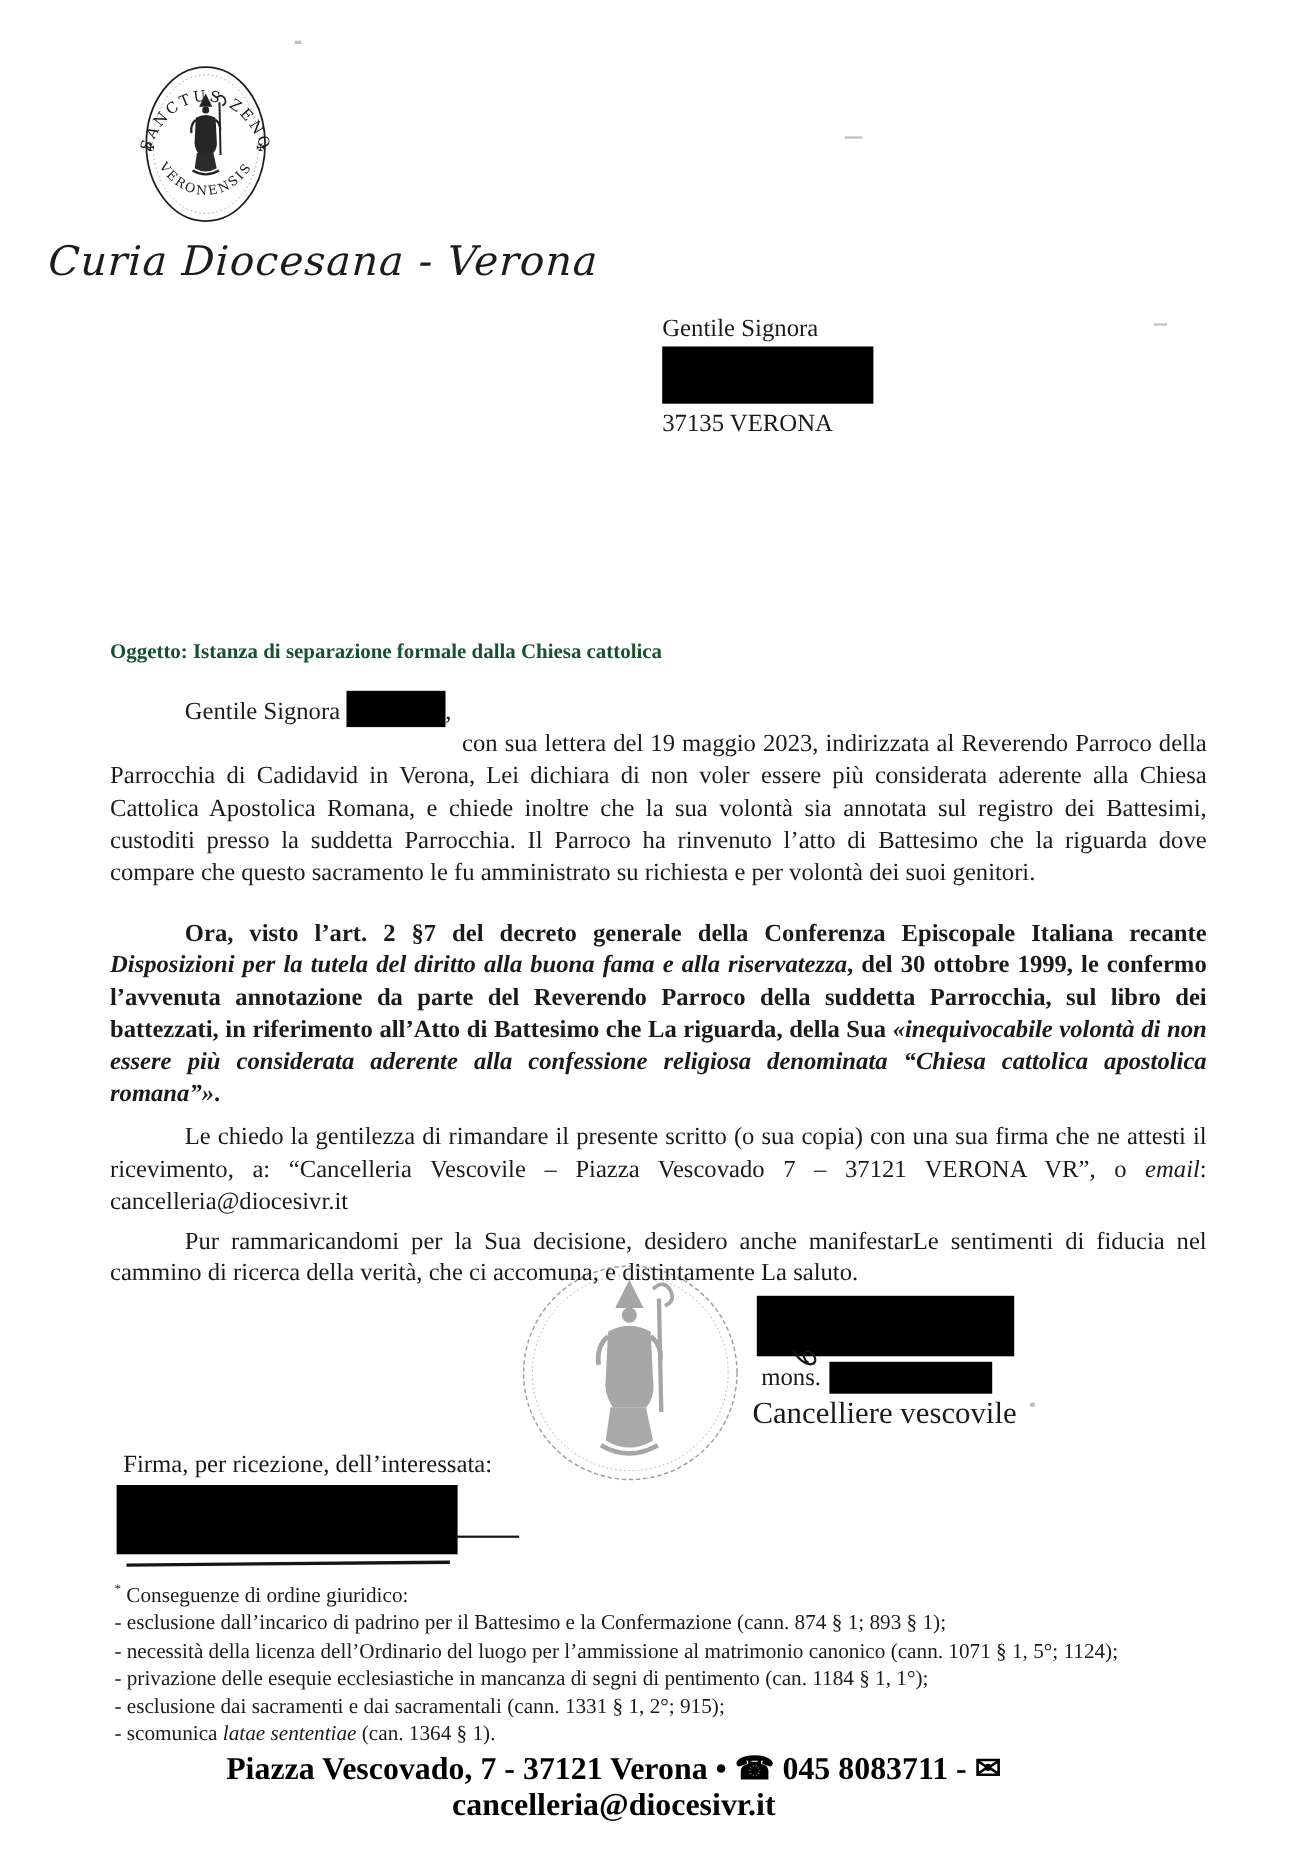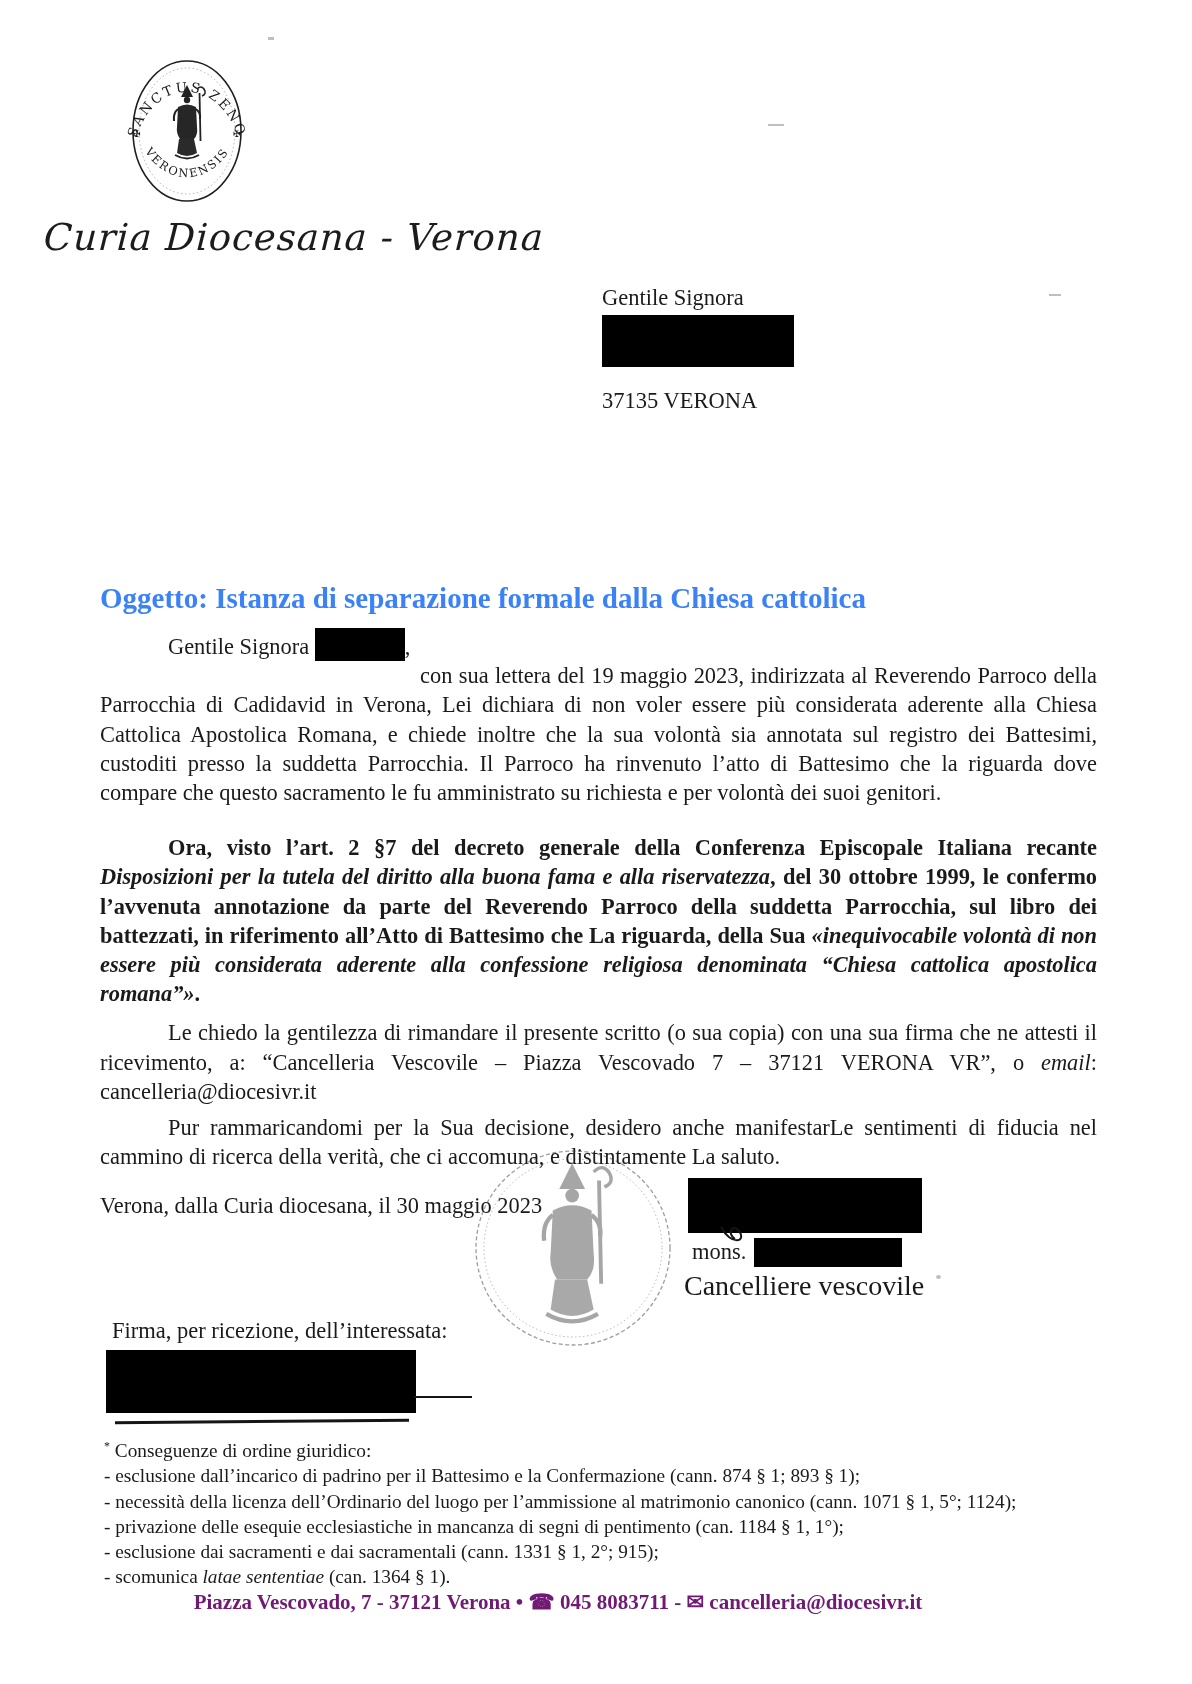--- a/index.html
+++ b/index.html
@@ -7,24 +7,24 @@
         font-family:"Liberation Serif",serif;color:#1a1a1a;}
   
   .seal{position:absolute;left:112px;top:45px;width:150px;height:172px;}
   .org-script{position:absolute;left:44px;top:216px;font-family:"DejaVu Serif",serif;
               font-style:italic;font-size:37px;letter-spacing:1px;color:#1c1c1c;
               transform:skewX(-3deg);white-space:nowrap;}
   
   .recipient{position:absolute;left:602px;top:284px;font-size:22.5px;line-height:28px;}
   .redact{background:#000;}
   .addr-bar{width:192px;height:52px;margin-top:3px;}
-  .city{margin-top:20px;}
+  .city{margin-top:4px;}
   
   .subject{position:absolute;left:100px;top:582px;width:997px;font-weight:700;
-           font-size:29px;color:#3b82f6;}
+           font-size:19px;color:#14532d;}
   
   .body-text{position:absolute;left:100px;top:628px;width:997px;font-size:22.4px;
              line-height:29.2px;text-align:justify;}
   .para{margin:0;text-align:justify;}
   .indent{text-indent:68px;}
   .p1{margin-bottom:26px;}
   .p2{margin-bottom:10px;font-weight:bold;}
   .p3{margin-bottom:0;}
   .p4{margin-bottom:7px;}
   .p5{margin-bottom:20px;}
@@ -46,21 +46,21 @@
   .reception-bar{position:absolute;left:106px;top:1350px;width:310px;height:63px;}
   .line-short{position:absolute;left:414px;top:1396px;width:58px;height:2px;background:#151515;}
   .line-under{position:absolute;left:115px;top:1420px;width:294px;height:2.5px;background:#151515;
               transform:rotate(-0.5deg);}
   
   .footnotes{position:absolute;left:104px;top:1438px;width:1004px;font-size:19.3px;
              line-height:25.3px;}
   .fn-line{white-space:nowrap;}
   
   .footer{position:absolute;left:58px;top:1590px;width:1000px;text-align:center;
-          font-weight:700;font-size:21px;color:#701a75;}
+          font-weight:700;font-size:29px;color:#000000;}
   
   .artifact{position:absolute;background:#8a8a8a;opacity:.55;}
   .a1{left:268px;top:37px;width:6px;height:3px;}
   .a2{left:768px;top:124px;width:16px;height:2px;}
   .a3{left:1049px;top:294px;width:12px;height:2px;}
   .a4{left:936px;top:1275px;width:5px;height:4px;border-radius:50%;}
 </style>
 </head>
 <body>
 
@@ -106,21 +106,20 @@
   <div class="subject">Oggetto: Istanza di separazione formale dalla Chiesa cattolica</div>
 
   <div class="body-text">
     <p class="para p1">
       <span class="salut"><span style="display:inline-block;width:68px;"></span><span>Gentile Signora</span>&nbsp;<span class="redact inline-redact"></span><span>,</span></span><br>
       <span class="spacer"></span><span><span>con sua lettera del 19 maggio 2023, indirizzata al Reverendo Parroco della Parrocchia di Cadidavid in Verona, Lei dichiara di non voler essere più considerata aderente alla Chiesa Cattolica Apostolica Romana, e chiede inoltre che la sua volontà sia annotata sul registro dei Battesimi, custoditi presso la suddetta Parrocchia. Il Parroco ha rinvenuto l’atto di Battesimo che la riguarda dove compare che questo sacramento le fu amministrato su richiesta e per volontà dei suoi genitori.</span></span>
     </p>
     <p class="para indent p2"><span>Ora, visto l’art. 2 §7 del decreto generale della Conferenza Episcopale Italiana recante </span><span class="it">Disposizioni per la tutela del diritto alla buona fama e alla riservatezza</span><span>, del 30 ottobre 1999, le confermo l’avvenuta annotazione da parte del Reverendo Parroco della suddetta Parrocchia, sul libro dei battezzati, in riferimento all’Atto di Battesimo che La riguarda, della Sua </span><span class="it">«inequivocabile volontà di non essere più considerata aderente alla confessione religiosa denominata “Chiesa cattolica apostolica romana”»</span><span>.</span></p>
     <p class="para indent p4"><span>Le chiedo la gentilezza di rimandare il presente scritto (o sua copia) con una sua firma che ne attesti il ricevimento, a: “Cancelleria Vescovile – Piazza Vescovado 7 – 37121 VERONA VR”, o </span><span class="it">email</span><span>: cancelleria@diocesivr.it</span></p>
     <p class="para indent p5"><span>Pur rammaricandomi per la Sua decisione, desidero anche manifestarLe sentimenti di fiducia nel cammino di ricerca della verità, che ci accomuna, e distintamente La saluto.</span></p>
-    <p class="para dateline">Verona, dalla Curia diocesana, il 30 maggio 2023</p>
   </div>
 
   <div class="redact sig-bar"></div>
   <svg class="sig-squiggle" viewBox="0 0 44 28">
     <path d="M6,3 C16,22 32,18 24,7 C18,-1 11,9 20,15" fill="none" stroke="#151515" stroke-width="2"></path>
   </svg>
   <div class="mons-line"><span>mons.</span><span class="redact mons-bar"></span></div>
   <div class="role">Cancelliere vescovile</div>
 
   <svg class="stamp" viewBox="0 0 210 210">

